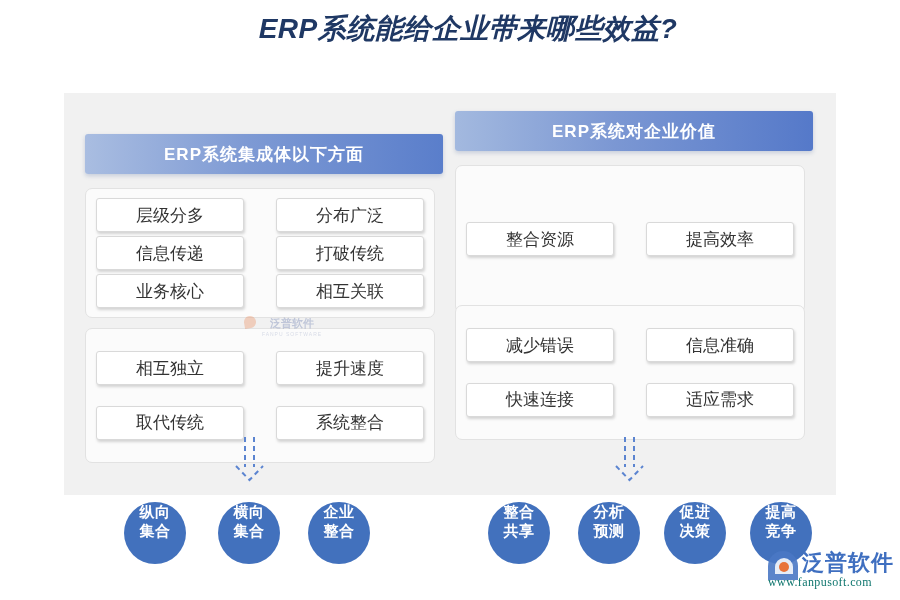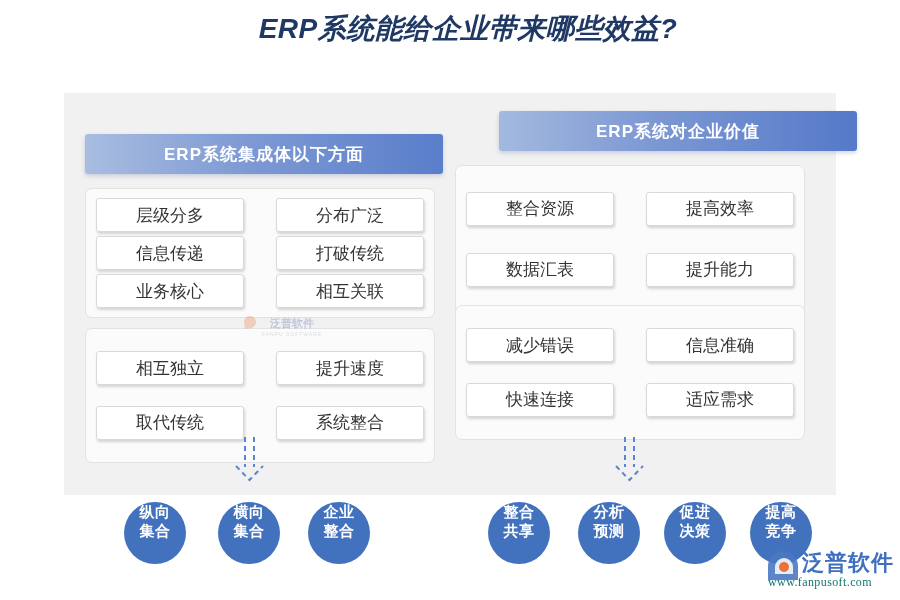--- a/index.html
+++ b/index.html
@@ -67,21 +67,20 @@
     font-weight: bold;
     letter-spacing: 1px;
     white-space: nowrap;
     box-shadow: 0 2px 4px rgba(90,110,160,0.28);
   }
   .col-header.h-left {
     background: linear-gradient(to right, #a9bde1 0%, #7e9ad4 45%, #5a7ecb 100%);
   }
   .col-header.h-right {
     background: linear-gradient(to right, #a3b9df 0%, #7b97d3 45%, #5579c9 100%);
-    margin-left: 44px;
   }
 
   
   .group-box {
     position: absolute;
     left: 0;
     width: 350px;
     background: #fbfbfb;
     border: 1px solid #e2e2e2;
     border-radius: 7px;
@@ -274,24 +273,20 @@
 
   <div class="column right col-right">
 
     <div class="col-header h-right">ERP系统对企业价值</div>
 
     <div class="group-box gb1 gb-loose">
       <div class="cell-grid">
         <div class="cell-row">
           <div class="cell">整合资源</div>
           <div class="cell">提高效率</div>
-        </div>
-        <div class="cell-row">
-          <div class="cell">数据汇表</div>
-          <div class="cell">提升能力</div>
         </div>
       </div>
     </div>
 
     <div class="group-box gb2 gb-loose">
       <div class="cell-grid">
         <div class="cell-row">
           <div class="cell">减少错误</div>
           <div class="cell">信息准确</div>
         </div>

